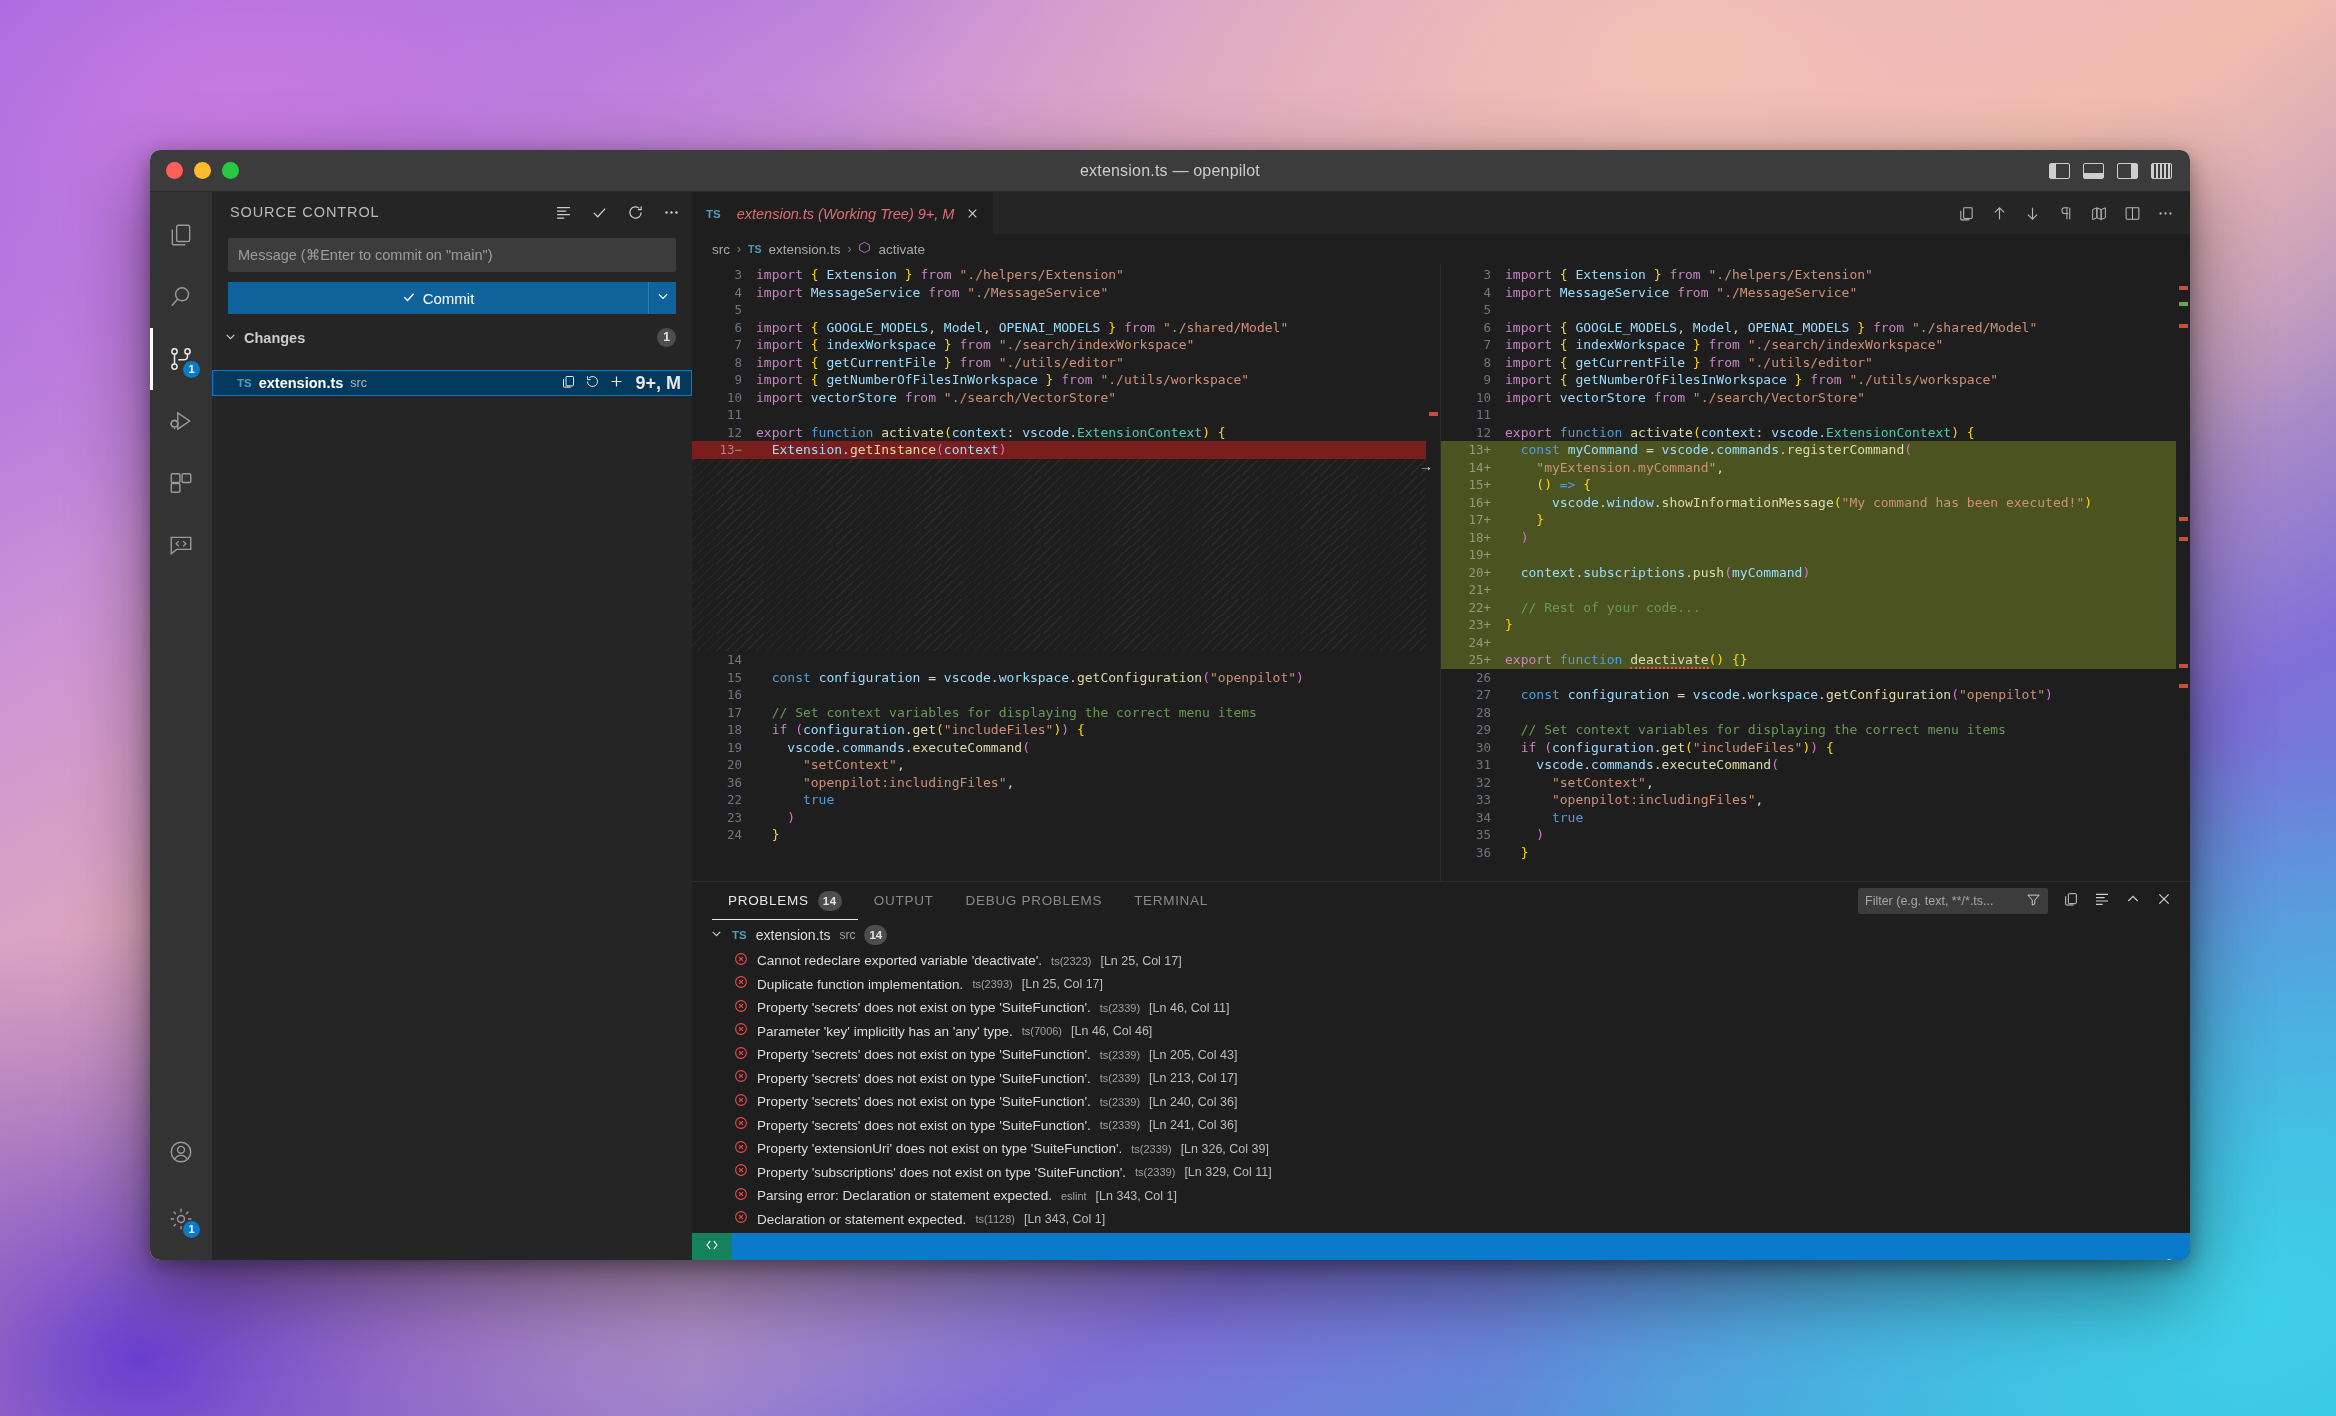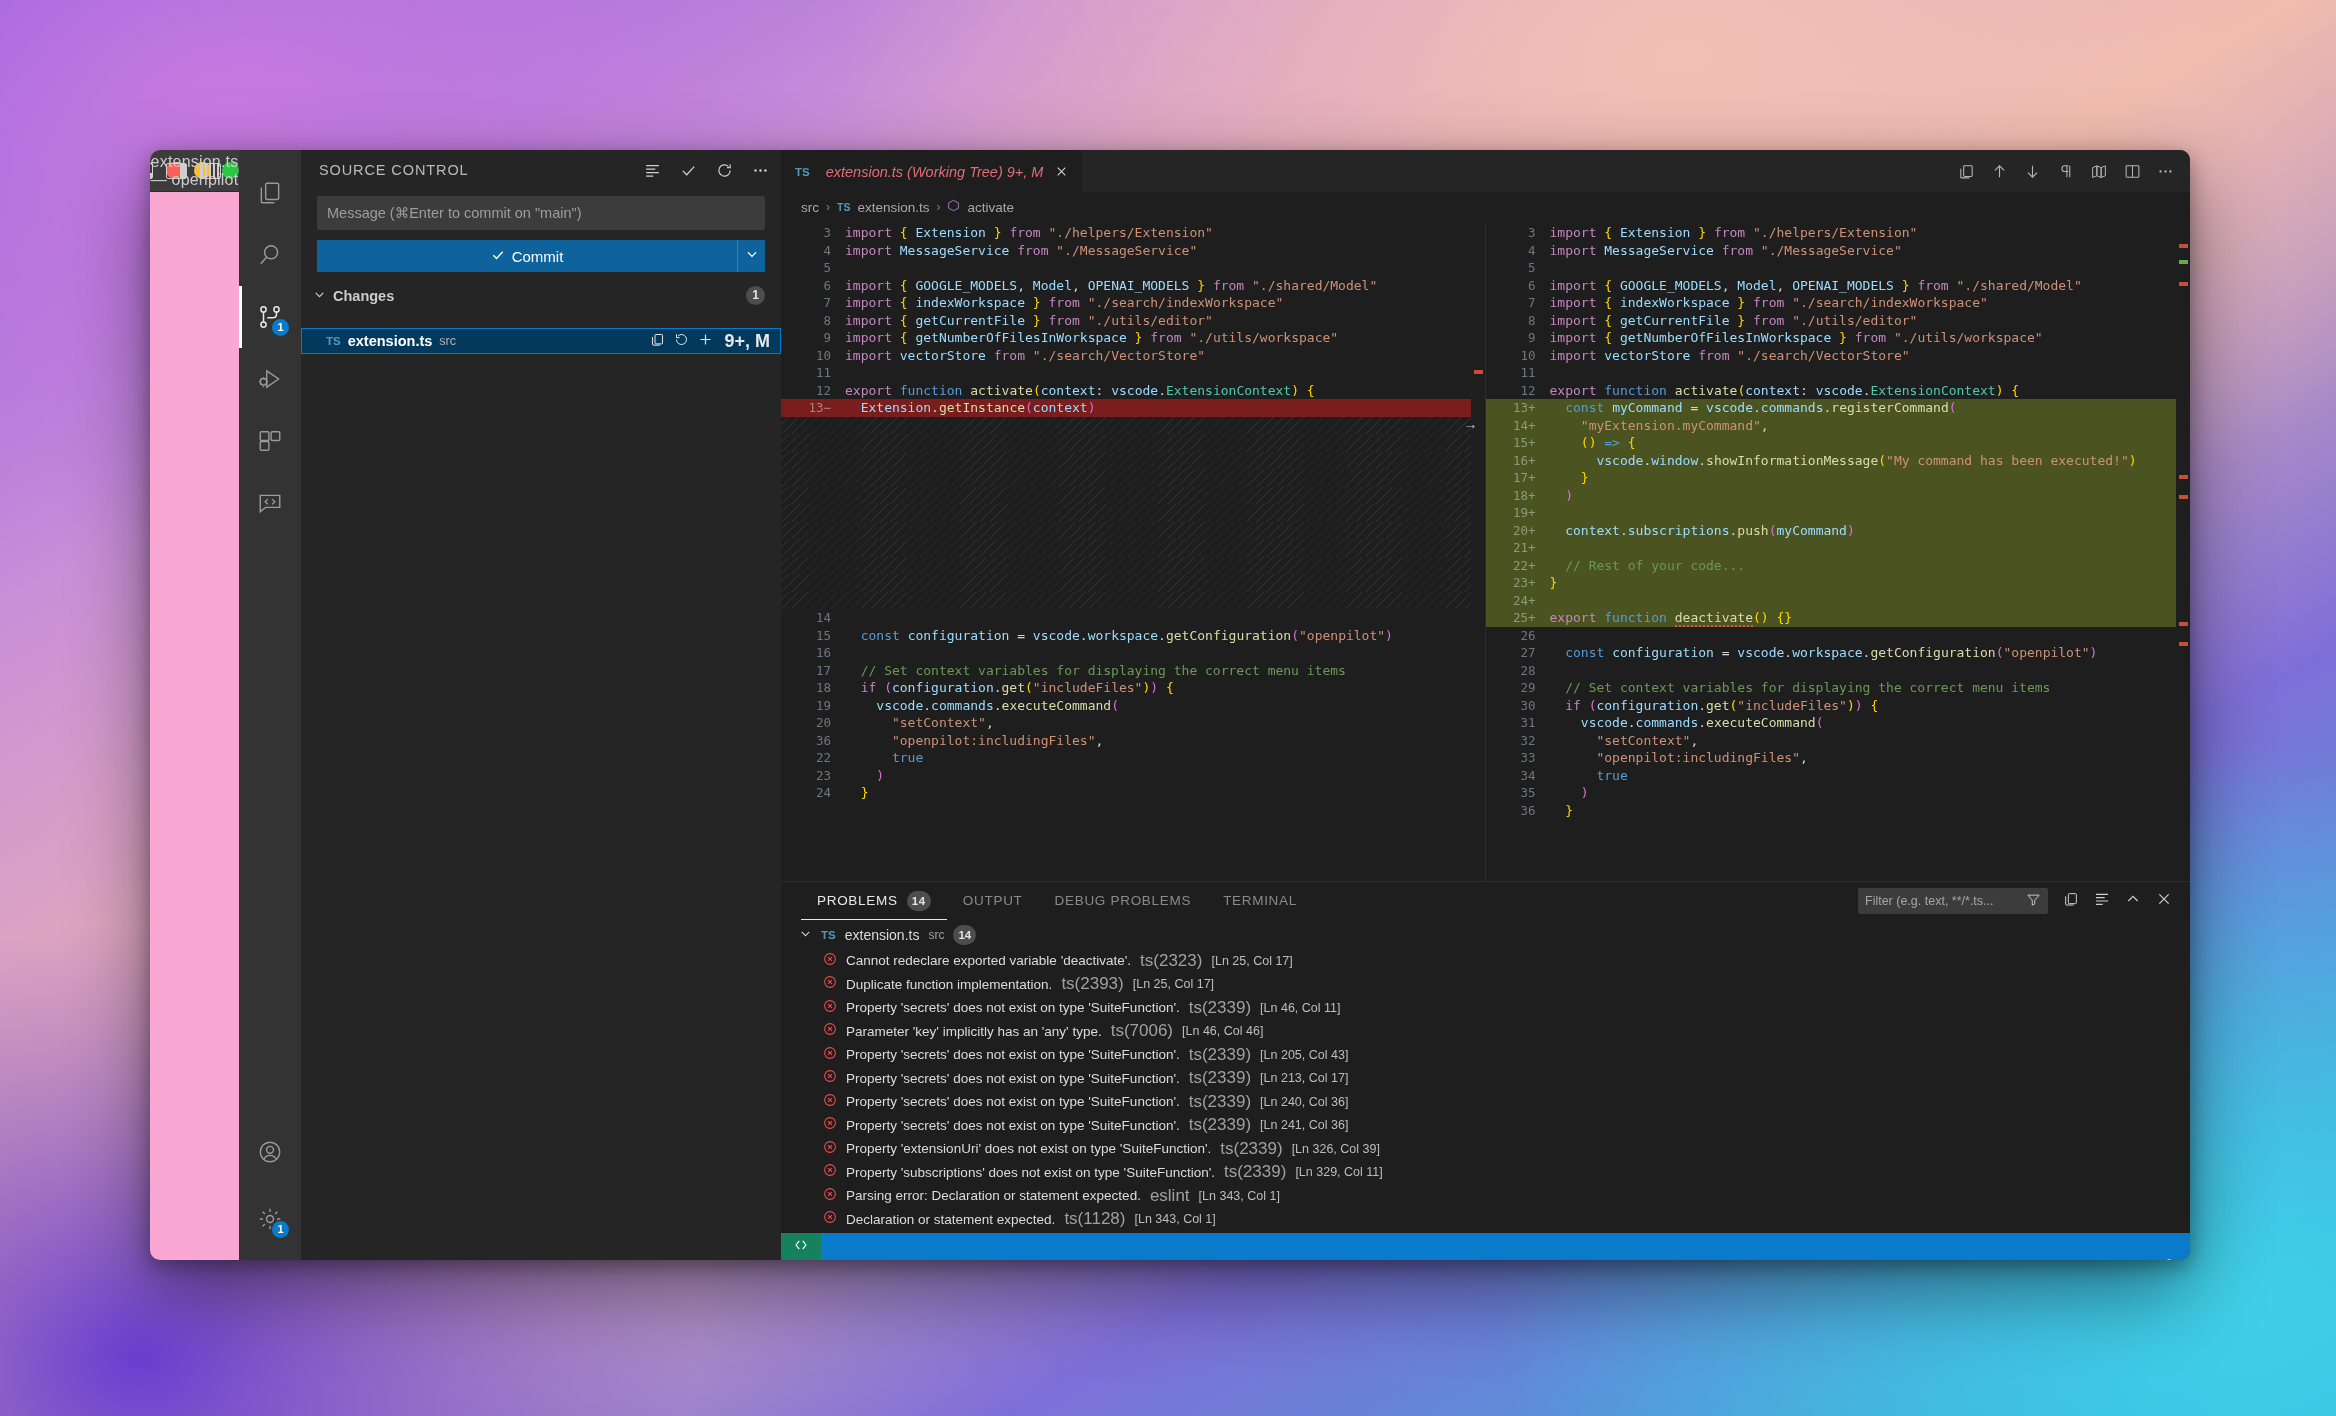--- a/index.html
+++ b/index.html
@@ -14,25 +14,25 @@
       radial-gradient(ellipse 1200px 900px at 96% 92%, #3fd0e8 0%, rgba(63,208,232,0) 62%),
       radial-gradient(ellipse 900px 700px at 6% 96%, #6a3fd0 0%, rgba(106,63,208,0) 62%),
       linear-gradient(150deg, #8d5ae0 0%, #c98fd8 22%, #f0b9ab 48%, #7f6fd8 72%, #2bb8d8 100%);
     position: relative;
   }
 
   
   #vscode-window {
     position: absolute; left: 150px; top: 150px;
     width: 2040px; height: 1110px;
-    background: #f9a8d4;
+    background: #e5e5e5;
     border-radius: 10px;
     overflow: hidden;
     box-shadow: 0 30px 80px rgba(0,0,0,.45), 0 6px 20px rgba(0,0,0,.35);
-    display: flex; flex-direction: row;
+    display: flex; flex-direction: column;
   }
 
   
   .titlebar {
     height: 42px; background: #3c3c3c; flex: 0 0 42px;
     display: flex; align-items: center; position: relative;
     border-bottom: 1px solid #2b2b2b;
   }
   .traffic { display: flex; gap: 11px; padding-left: 16px; align-items: center; }
   .tl { width: 17px; height: 17px; border-radius: 50%; }
@@ -229,21 +229,21 @@
   .pf-name { font-size: 14px; color: #dcdcdc; }
   .pf-dir { font-size: 12px; color: #a0a0a0; }
   .pf-cnt {
     background: #4d4d4d; color: #e4e4e4; font-size: 11.5px; min-width: 20px; height: 20px;
     line-height: 20px; text-align: center; border-radius: 10px; padding: 0 5px; font-weight: 600;
   }
   .prob {
     display: flex; align-items: center; gap: 9px; height: 23.5px; padding-left: 36px; cursor: pointer;
   }
   .p-msg { font-size: 13.5px; color: #dcdcdc; }
-  .p-src { font-size: 17px; color: #a0a0a0; }
+  .p-src { font-size: 11px; color: #a0a0a0; }
   .p-loc { font-size: 12.5px; color: #bdbdbd; }
 
   
   .statusbar {
     height: 27px; flex: 0 0 27px; background: #0a7aca; display: flex; align-items: center;
     font-size: 12.5px; color: #ffffff;
   }
   .sb-remote {
     background: #16825d; height: 27px; width: 40px; display: flex; align-items: center;
     justify-content: center; cursor: pointer;

